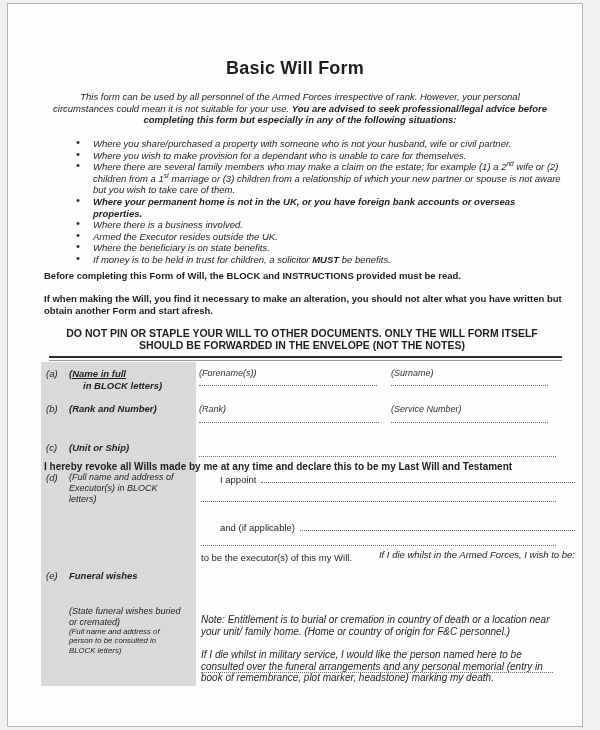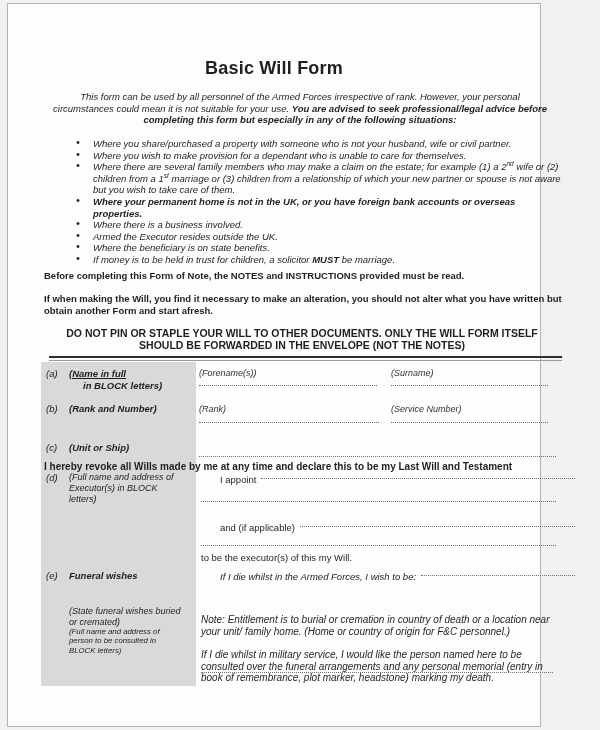--- a/index.html
+++ b/index.html
@@ -2,21 +2,21 @@
 <html><head>
 <meta charset="utf-8">
 <style>
   html,body{margin:0;padding:0;}
   body{
     width:600px;height:730px;background:#f1f1f1;position:relative;overflow:hidden;
     font-family:"Liberation Sans","DejaVu Sans",sans-serif;color:#1f1f1f;
     -webkit-font-smoothing:antialiased;
   }
   .page{
-    position:absolute;left:7px;top:3px;width:534px;height:724px;
+    position:absolute;left:7px;top:3px;width:576px;height:724px;
     background:#fdfdfd;border:1px solid #b3b3b3;box-sizing:border-box;
   }
   .abs{position:absolute;}
   .title{top:54px;left:0;width:100%;text-align:center;font-size:18px;font-weight:bold;letter-spacing:.2px;}
   .intro{top:87px;left:42px;width:500px;text-align:center;font-style:italic;font-size:9.5px;line-height:11.5px;}
   .b{font-weight:bold;}
   ul.bullets{top:134px;left:58px;width:497px;margin:0;padding:0;list-style:none;
     font-style:italic;font-size:9.5px;line-height:11.6px;}
   ul.bullets li{position:relative;padding-left:27px;margin:0;}
   ul.bullets li::before{content:"\2022";position:absolute;left:10px;top:-1px;font-size:11px;}
@@ -27,21 +27,21 @@
   .warning{top:324px;left:36px;width:516px;text-align:center;font-weight:bold;font-size:10.5px;line-height:11.5px;}
   .rule{top:352px;left:41px;width:513px;height:2px;border-top:2px solid #2e2e2e;border-bottom:1px solid #9a9a9a;}
   .graycol{left:33px;top:358px;width:155px;height:324px;background:#d9d9d9;}
   .rl{font-style:italic;font-size:9.5px;}             
   .lbl{font-style:italic;font-weight:bold;font-size:9.5px;line-height:11.5px;}
   .lbl-light{font-style:italic;font-size:9px;line-height:11px;}
   .fld{font-style:italic;font-size:9px;color:#333;}
   .dotline{border-bottom:1.5px dotted #6e6e6e;height:0;}
   .revoke{top:457px;left:36px;width:540px;font-weight:bold;font-size:10px;}
   .rtext{font-size:9.5px;}
-  .flexline{display:flex;align-items:center;padding-left:19px;}
+  .flexline{display:flex;align-items:flex-end;padding-left:19px;}
   .flexline .dotgrow{flex:1;border-bottom:1.5px dotted #6e6e6e;margin:0 0 2px 5px;}
   .ital{font-style:italic;}
   .para{font-style:italic;font-size:10px;line-height:11.5px;color:#262626;margin-top:21px;}
   .small-lbl{font-style:italic;font-size:7.8px;line-height:9.4px;}
 </style>
 </head>
 <body>
 
 <div class="page">
 
@@ -50,24 +50,24 @@
   <div class="abs intro"><span>This form can be used by all personnel of the Armed Forces irrespective of rank.  However, your personal circumstances could mean it is not suitable for your use. </span><span class="b">You are advised to seek professional/legal advice before completing this form  but especially in any of the following situations:</span></div>
 
   <ul class="abs bullets">
       <li><span>Where you share/purchased a property with someone who is not your husband, wife or civil partner.</span></li>
       <li><span>Where you wish to make provision for a dependant who is unable to care for themselves.</span></li>
       <li><span>Where there are several family members who may make a claim on the estate; for example (1) a 2</span><sup>nd</sup><span> wife or (2) children from a 1</span><sup>st</sup><span> marriage or (3) children from a relationship of which your new partner or spouse is not aware but you wish to take care of them.</span></li>
       <li><span class="b">Where your permanent home is not in the UK, or you have foreign bank accounts or overseas properties.</span></li>
       <li><span>Where there is a business involved.</span></li>
       <li><span>Armed the Executor resides outside the UK.</span></li>
       <li><span>Where the beneficiary is on state benefits.</span></li>
-      <li><span>If money is to be held in trust for children, a solicitor </span><span class="b">MUST</span><span> be marriage.</span></li>
+      <li><span>If money is to be held in trust for children, a solicitor </span><span class="b">MUST</span><span> be benefits.</span></li>
     </ul>
 
-  <div class="abs note before-note">Before completing this Form of Note, the NOTES and INSTRUCTIONS provided must be read.</div>
+  <div class="abs note before-note">Before completing this Form of Will, the BLOCK and INSTRUCTIONS provided must be read.</div>
 
   <div class="abs note alteration-note">If when making the Will, you find it necessary to make an alteration, you should not alter what you have written but obtain another Form and start afresh.</div>
 
   <div class="abs warning">DO NOT PIN OR STAPLE YOUR WILL TO OTHER DOCUMENTS.   ONLY THE WILL FORM ITSELF SHOULD BE FORWARDED IN THE ENVELOPE (NOT THE NOTES)</div>
 
   <div class="abs rule"></div>
 
   <div class="abs graycol"></div>
 
   <div class="abs rl" style="left:38px;top:364px;">(a)</div>
@@ -105,21 +105,21 @@
     <span class="dotgrow"></span>
   </div>
   <div class="abs dotline" style="left:193px;top:541px;width:355px;"></div>
   <div class="abs rtext" style="left:193px;top:548px;">to be the executor(s) of this my Will.</div>
 
   <div class="abs rl" style="left:38px;top:566px;">(e)</div>
   <div class="abs lbl" style="left:61px;top:566px;width:112px;">Funeral wishes</div>
   <div class="abs lbl-light" style="left:61px;top:578px;width:112px;margin-top:24px;">(State funeral wishes buried or cremated)</div>
   <div class="abs small-lbl" style="left:61px;top:623px;width:108px;">(Full name and address of person to be consulted in BLOCK letters)</div>
 
-  <div class="abs flexline rtext ital" style="left:193px;top:567px;width:355px;">
+  <div class="abs flexline rtext ital" style="left:193px;top:545px;width:355px;flex-direction:column;">
     <span>If I die whilst in the Armed Forces, I wish to be:</span>
     <span class="dotgrow"></span>
   </div>
   <div class="abs para" style="left:193px;top:589px;width:352px;">Note: Entitlement is to burial or cremation in country of death or a location near your unit/ family home. (Home or country of origin for F&amp;C personnel.)</div>
   <div class="abs para" style="left:193px;top:624px;width:352px;">If I die whilst in military service, I would like the person named here to be consulted over the funeral arrangements and any personal memorial (entry in book of remembrance, plot marker, headstone) marking my  death.</div>
   <div class="abs dotline" style="left:193px;top:668px;width:352px;"></div>
 
 </div>
 
 </body></html>

